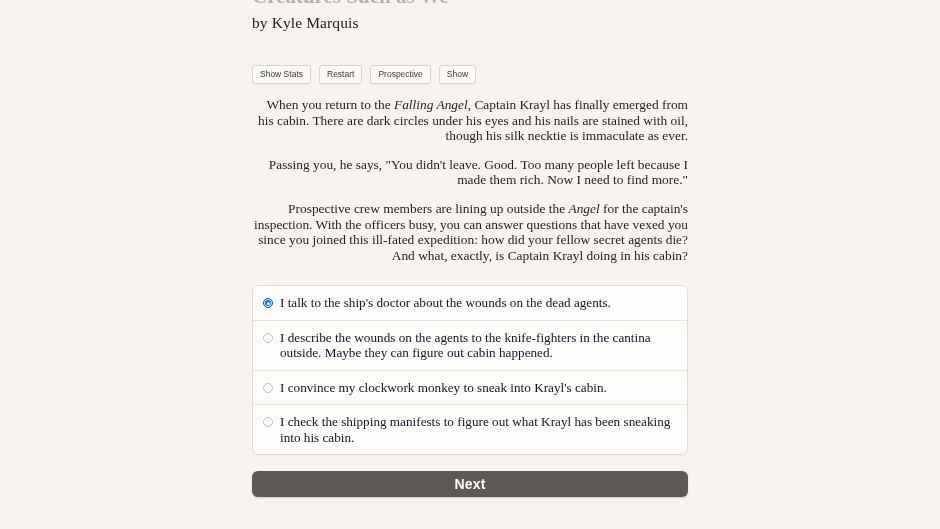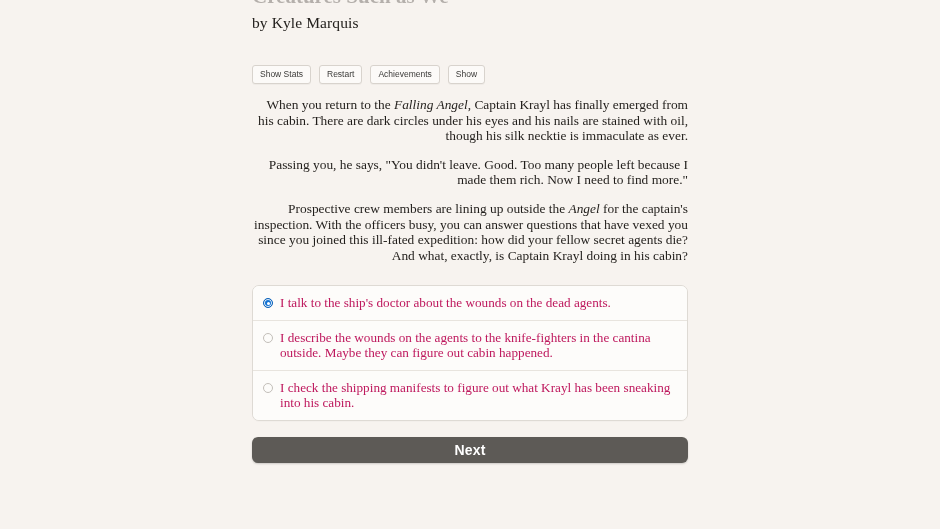--- a/index.html
+++ b/index.html
@@ -139,21 +139,21 @@
     height: 3px;
     margin: -1.5px 0 0 -1.5px;
     border-radius: 50%;
     background: #ffffff;
   }
 
   .choice-text {
     font-family: "Liberation Serif", serif;
     font-size: 13.2px;
     line-height: 15.5px;
-    color: #be185d;
+    color: #0f172a;
   }
 
   
   .next-btn {
     margin-top: 16px;
     width: 100%;
     height: 26px;
     background: #5d5a56;
     border: none;
     border-radius: 6px;
@@ -177,41 +177,45 @@
 
     <div class="title-clip">
       <div class="title-text">Creatures Such as We</div>
     </div>
 
     <div class="byline">by Kyle Marquis</div>
 
     <div class="btn-row">
         <div class="mini-btn">Show Stats</div>
         <div class="mini-btn">Restart</div>
-        <div class="mini-btn">Achievements</div>
+        <div class="mini-btn">Prospective</div>
         <div class="mini-btn">Show</div>
       </div>
 
     <div class="story">
         <p><span>When you return to the </span><em>Falling Angel</em><span>, Captain Krayl has finally emerged from his cabin. There are dark circles under his eyes and his nails are stained with oil, though his silk necktie is immaculate as ever.</span></p>
         <p><span>Passing you, he says, "You didn't leave. Good. Too many people left because I made them rich. Now I need to find more."</span></p>
         <p><span>Prospective crew members are lining up outside the </span><em>Angel</em><span> for the captain's inspection. With the officers busy, you can answer questions that have vexed you since you joined this ill-fated expedition: how did your fellow secret agents die? And what, exactly, is Captain Krayl doing in his cabin?</span></p>
       </div>
 
     <div class="choices">
         <div class="choice">
           <div class="radio selected"></div>
           <div class="choice-text">I talk to the ship's doctor about the wounds on the dead agents.</div>
         </div>
         <div class="choice">
           <div class="radio"></div>
           <div class="choice-text">I describe the wounds on the agents to the knife-fighters in the cantina outside. Maybe they can figure out cabin happened.</div>
         </div>
         <div class="choice">
           <div class="radio"></div>
+          <div class="choice-text">I convince my clockwork monkey to sneak into Krayl's cabin.</div>
+        </div>
+        <div class="choice">
+          <div class="radio"></div>
           <div class="choice-text">I check the shipping manifests to figure out what Krayl has been sneaking into his cabin.</div>
         </div>
       </div>
 
     <div class="next-btn">Next</div>
 
   </div>
 </div>
 
 </body></html>

